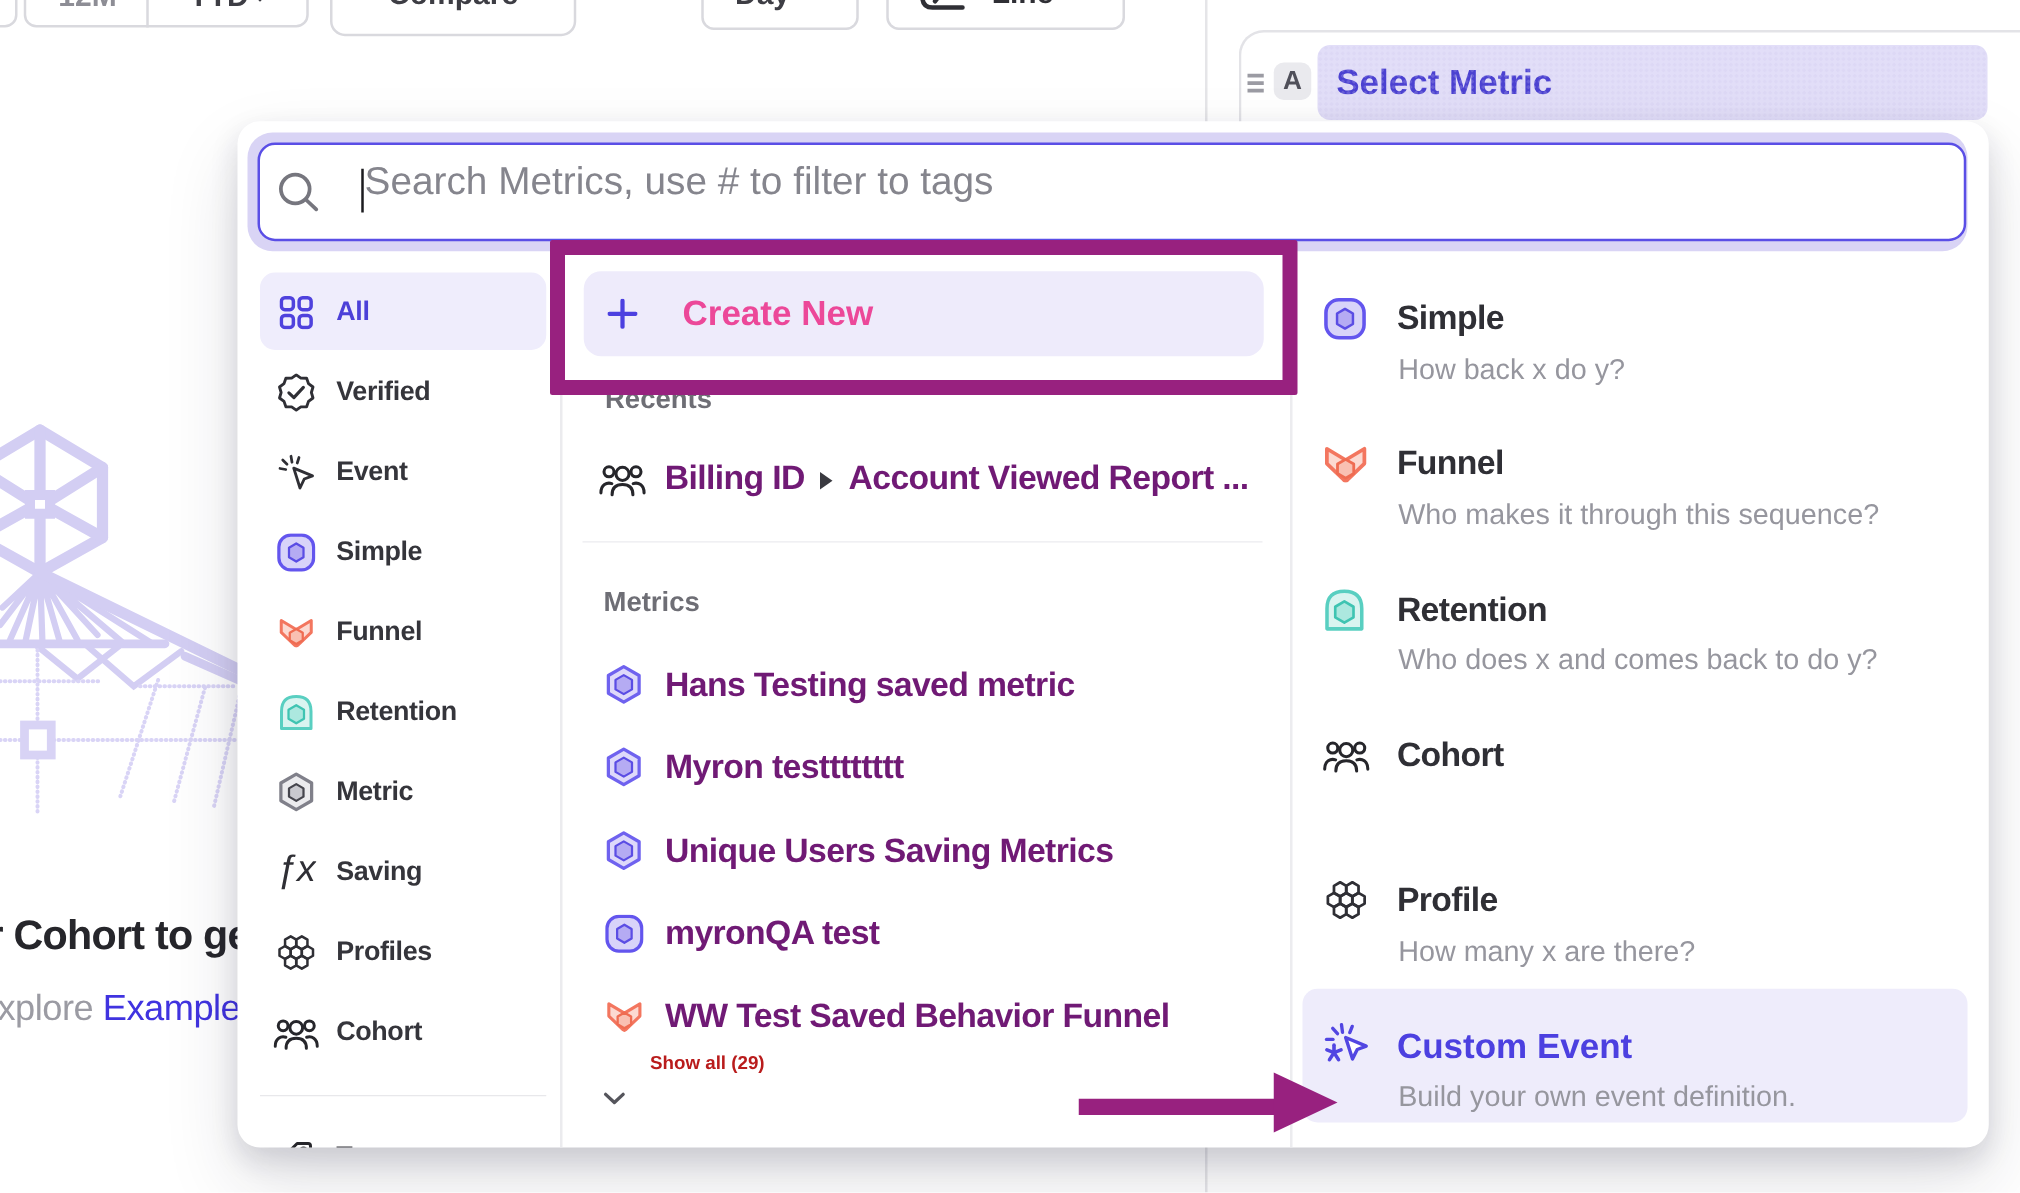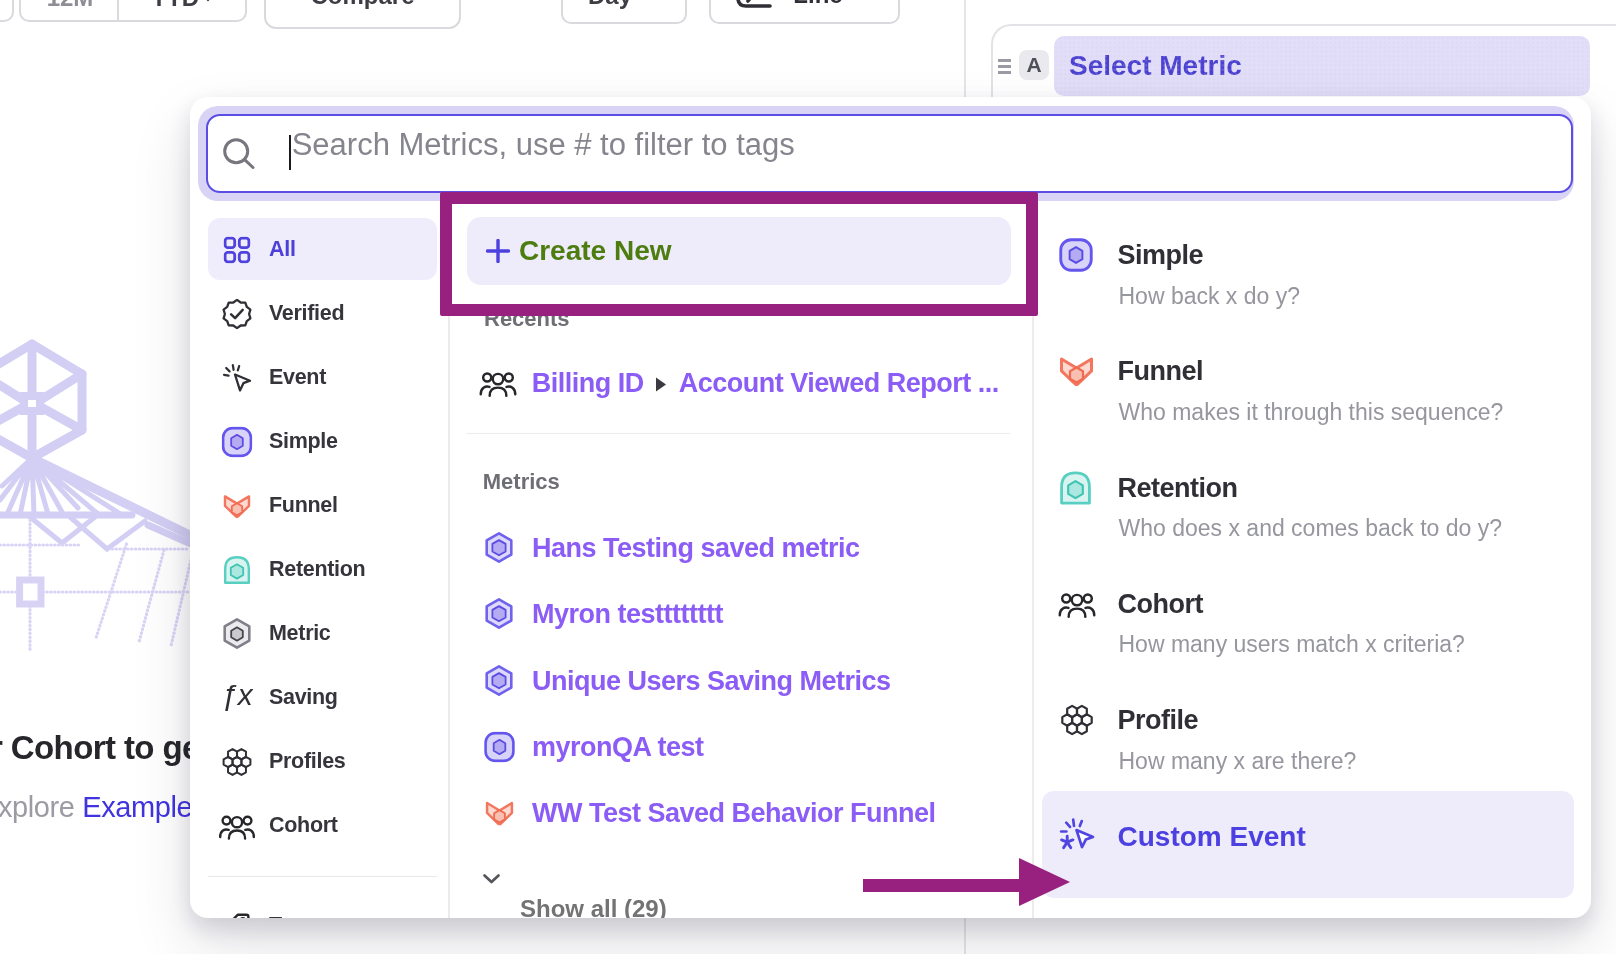--- a/index.html
+++ b/index.html
@@ -7,21 +7,21 @@
        font-family:"Liberation Sans", sans-serif;}
   .abs{position:absolute;}
   .btn{position:absolute;background:#fff;border:2px solid #d9d9de;box-sizing:border-box;
        color:#3d3d44;font-weight:600;display:flex;align-items:center;justify-content:center;}
   .hl-lav{background:#efedfc;border-radius:12px;}
   .srow{position:absolute;left:18px;width:230px;height:0;}
   .srow svg{position:absolute;left:29px;top:0;transform:translate(-50%,-50%);}
   .lbl{position:absolute;left:61px;top:0;transform:translateY(-50%);font-size:21.5px;font-weight:600;color:#35353b;white-space:nowrap;line-height:1;letter-spacing:-0.3px;}
   .vc{position:absolute;transform:translateY(-50%);white-space:nowrap;line-height:1;}
   .cicon{position:absolute;transform:translateY(-50%);}
-  .t28{font-size:27px;font-weight:600;color:#8b5cf6;letter-spacing:-0.5px;}
+  .t28{font-size:27px;font-weight:600;color:#701a75;letter-spacing:-0.5px;}
   .hdr{font-size:22px;font-weight:600;color:#6e6e75;}
   .desc{font-size:23px;color:#96969e;}
 </style>
 </head>
 <body>
 
 <svg width="0" height="0" style="position:absolute">
 <defs>
 <g id="hexbadge">
         <polygon points="15,1.8 27.3,8.9 27.3,23.1 15,30.2 2.7,23.1 2.7,8.9" fill="#ded9fa" stroke="#6f62ef" stroke-width="2.6" stroke-linejoin="round"></polygon>
@@ -223,21 +223,21 @@
         <path d="M14.2,2.3 L23,2.3 Q24.9,2.3 24.9,4.2 L24.9,13 L13.7,24.2 Q12.3,25.6 10.9,24.2 L3,16.3 Q1.6,14.9 3,13.5 Z" fill="none" stroke="#26262b" stroke-width="2.4" stroke-linejoin="round"></path>
         <circle cx="19.3" cy="7.9" r="2.3" fill="none" stroke="#26262b" stroke-width="2"></circle>
       </svg>
     <span class="lbl">Tags</span>
     </div>
 
   <div class="abs" style="left:277px;top:120px;width:544px;height:68px;background:#eeebfb;border-radius:14px;"></div>
   <svg class="cicon" style="left:296px;top:154.3px;" width="24" height="24" viewBox="0 0 24 24">
       <path d="M12,1.5 L12,22.5 M1.5,12 L22.5,12" stroke="#4c40e0" stroke-width="3.4" stroke-linecap="round"></path>
     </svg>
-  <div class="vc" style="left:329px;top:154.3px;font-size:28px;font-weight:600;color:#4d7c0f;">Create New</div>
+  <div class="vc" style="left:356px;top:154.3px;font-size:28px;font-weight:600;color:#ec4899;">Create New</div>
 
   <div class="vc hdr" style="left:294px;top:221.5px;">Recents</div>
 
   <svg class="cicon" style="left:289px;top:286px;" width="38" height="29" viewBox="0 0 37 28">
       <g fill="#ffffff" stroke="#26262b" stroke-width="2.4" stroke-linecap="round">
         <circle cx="8" cy="8.6" r="3.9"></circle>
         <circle cx="29" cy="8.6" r="3.9"></circle>
         <path d="M1.7,25 C1.7,18.6 6.2,16.6 10.2,17.8" fill="none"></path>
         <path d="M35.3,25 C35.3,18.6 30.8,16.6 26.8,17.8" fill="none"></path>
         <circle cx="18.5" cy="10.2" r="5.1"></circle>
@@ -267,21 +267,21 @@
     </svg>
   <div class="vc t28" style="left:342px;top:649.9px;">myronQA test</div>
   <svg class="cicon" style="left:295px;top:716.2px;" width="29" height="25" viewBox="0 0 28 24">
       <use href="#funbadge"></use>
     </svg>
   <div class="vc t28" style="left:342px;top:716.2px;">WW Test Saved Behavior Funnel</div>
 
   <svg class="cicon" style="left:292px;top:782px;" width="19" height="12" viewBox="0 0 19 12">
       <path d="M2.5,2.5 L9.5,9 L16.5,2.5" fill="none" stroke="#55555c" stroke-width="2.7" stroke-linecap="round" stroke-linejoin="round"></path>
     </svg>
-  <div class="vc" style="left:330px;top:812px;font-size:24px;font-weight:600;color:#737373;">Show all (29)</div>
+  <div class="vc" style="left:330px;top:754px;font-size:15px;font-weight:600;color:#b91c1c;">Show all (29)</div>
 
   <div class="abs" style="left:842px;top:109px;width:1.5px;height:712px;background:#ececef;"></div>
   <div class="abs" style="left:852px;top:694px;width:532px;height:107px;background:#eeecfb;border-radius:12px;"></div>
 
   <svg class="cicon" style="left:869px;top:158px;" width="34" height="34" viewBox="0 0 31 31">
       <use href="#sqbadge"></use>
     </svg>
   <div class="vc t28" style="left:927.5px;top:158px;color:#2f2f35;">Simple</div>
   <div class="vc desc" style="left:928.5px;top:198.5px;">How back x do y?</div>
 
@@ -295,21 +295,20 @@
       <path d="M2.2,27.8 L2.2,14 Q2.2,2.2 14,2.2 Q25.8,2.2 25.8,14 L25.8,27.8 Z" fill="#d9f4f0" stroke="#59cfc1" stroke-width="2.4" stroke-linejoin="round"></path>
       <polygon points="14,9.2 20.2,12.8 20.2,20 14,23.6 7.8,20 7.8,12.8" fill="#ace8df" stroke="#3fc4b2" stroke-width="1.8" stroke-linejoin="round"></polygon>
     </svg>
   <div class="vc t28" style="left:927.5px;top:390.6px;color:#2f2f35;">Retention</div>
   <div class="vc desc" style="left:928.5px;top:431.1px;">Who does x and comes back to do y?</div>
 
   <svg class="cicon" style="left:868px;top:506.9px;" width="38" height="29" viewBox="0 0 37 28">
       <use href="#groupicon"></use>
     </svg>
   <div class="vc t28" style="left:927.5px;top:506.9px;color:#2f2f35;">Cohort</div>
-  <div class="vc desc" style="left:928.5px;top:547.4px;">How many users match x criteria?</div>
 
   <svg class="cicon" style="left:870px;top:623.2px;" width="34" height="34" viewBox="0 0 31 31">
       <g fill="none" stroke="#2f2f35" stroke-width="2" stroke-linejoin="round">
         <polygon points="15.50,10.30 20.00,12.90 20.00,18.10 15.50,20.70 11.00,18.10 11.00,12.90"></polygon>
         <polygon points="24.40,10.30 28.90,12.90 28.90,18.10 24.40,20.70 19.90,18.10 19.90,12.90"></polygon>
         <polygon points="19.95,18.01 24.45,20.61 24.45,25.81 19.95,28.41 15.45,25.81 15.45,20.61"></polygon>
         <polygon points="11.05,18.01 15.55,20.61 15.55,25.81 11.05,28.41 6.55,25.81 6.55,20.61"></polygon>
         <polygon points="6.60,10.30 11.10,12.90 11.10,18.10 6.60,20.70 2.10,18.10 2.10,12.90"></polygon>
         <polygon points="11.05,2.59 15.55,5.19 15.55,10.39 11.05,12.99 6.55,10.39 6.55,5.19"></polygon>
         <polygon points="19.95,2.59 24.45,5.19 24.45,10.39 19.95,12.99 15.45,10.39 15.45,5.19"></polygon>
@@ -328,17 +327,18 @@
       <g stroke="#5246e2" stroke-width="2.9" stroke-linecap="round" fill="none">
         <line x1="8.2" y1="25.6" x2="8.2" y2="19.6"></line>
         <line x1="8.2" y1="25.6" x2="2.6" y2="23.4"></line>
         <line x1="8.2" y1="25.6" x2="13.8" y2="23.4"></line>
         <line x1="8.2" y1="25.6" x2="4.6" y2="31.2"></line>
         <line x1="8.2" y1="25.6" x2="11.8" y2="31.2"></line>
       </g>
       <path d="M17.5,13.5 L34,20.4 L26.8,23.1 L23,30.6 Z" fill="#ffffff" stroke="#5246e2" stroke-width="2.7" stroke-linejoin="round"></path>
     </svg>
   <div class="vc" style="left:927.5px;top:739.7px;font-size:28px;font-weight:600;color:#4c40e0;">Custom Event</div>
+  <div class="vc desc" style="left:928.5px;top:780.2px;">Build your own event definition.</div>
 </div>
 
 <div class="abs" style="left:440px;top:192px;width:598px;height:124px;border:12px solid #98217f;box-sizing:border-box;border-radius:2px;z-index:50;"></div>
 <div class="abs" style="left:863px;top:879px;width:160px;height:13px;background:#98217f;z-index:50;"></div>
 <div class="abs" style="left:1019px;top:858px;width:0;height:0;border-top:24.5px solid transparent;border-bottom:24.5px solid transparent;border-left:51px solid #98217f;z-index:50;"></div>
 
 </body></html>

